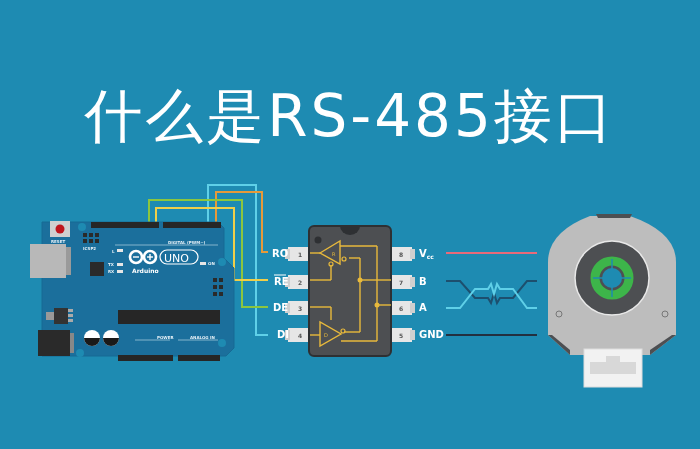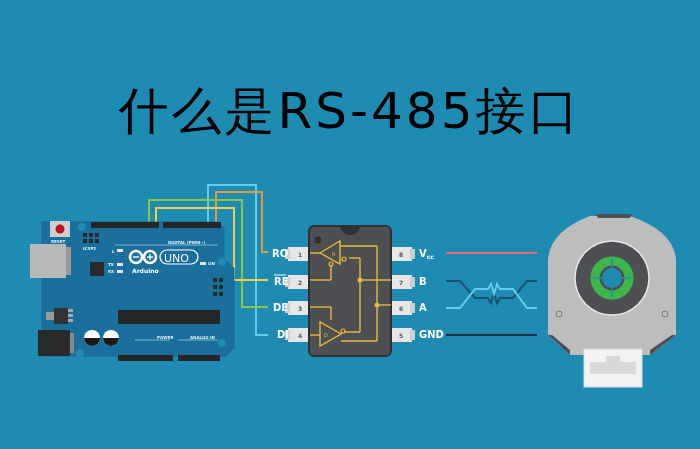--- a/index.html
+++ b/index.html
@@ -4,22 +4,22 @@
 <style>
   html, body { margin: 0; padding: 0; }
   body {
     width: 700px; height: 449px; overflow: hidden;
     background: #1e8bb2;
     font-family: "DejaVu Sans", sans-serif;
     position: relative;
   }
   .title {
     position: absolute; left: 0; top: 78px; width: 700px;
-    text-align: center; color: #000000;
-    font-size: 50px; letter-spacing: 3px; font-weight: normal;
+    text-align: center; color: #ffffff;
+    font-size: 58px; letter-spacing: 3px; font-weight: normal;
     font-family: "DejaVu Sans", sans-serif;
   }
   svg.scene { position: absolute; left: 0; top: 0; }
   .lbl { font-family: "DejaVu Sans", sans-serif; fill: #ffffff; font-weight: bold; }
   .pinnum { font-family: "DejaVu Sans", sans-serif; fill: #555555; font-size: 6px; font-weight: bold; }
   .tiny { font-family: "DejaVu Sans", sans-serif; fill: #e8f2f8; font-size: 4px; font-weight: bold; }
 </style>
 </head>
 <body>
 

